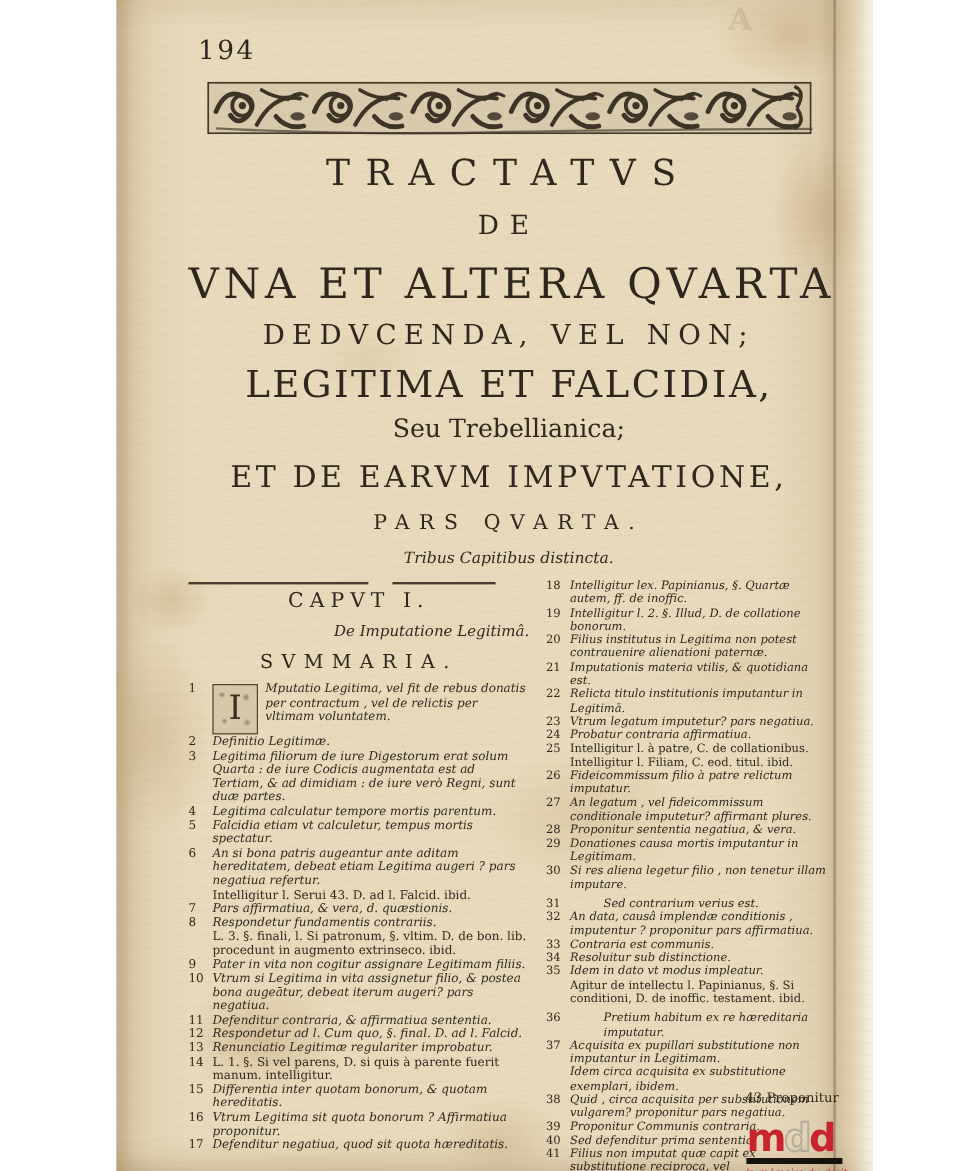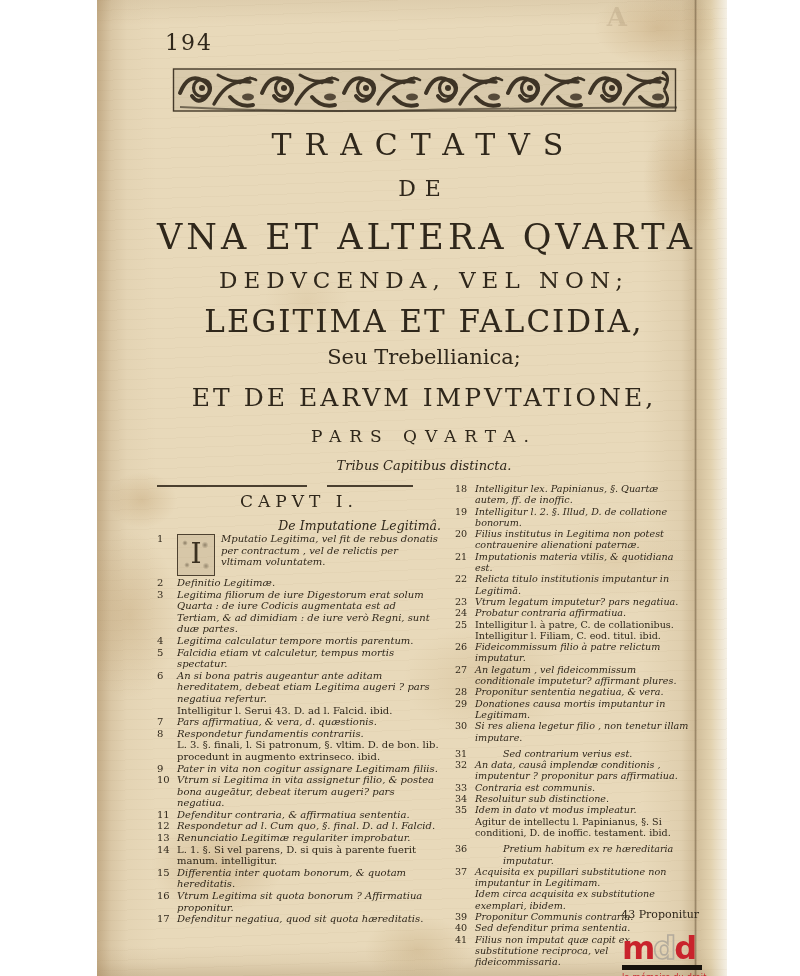--- a/index.html
+++ b/index.html
@@ -136,20 +136,21 @@
     </div>
 
     <div class="cols">
       <div class="colL">
         <div class="rulerow">
           <div class="rule1"></div>
           <div class="rule2"></div>
         </div>
         <div class="caput">CAPVT I.</div>
         <div class="capsub">De Imputatione Legitimâ.</div>
+        <div class="summaria">SVMMARIA.</div>
         <div id="left-entries">
             <div class="entry">
               <span class="num">1</span>
               <span class="txt"><span class="dropcap">I</span>Mputatio Legitima, vel fit de rebus donatis per contractum , vel de relictis per vltimam voluntatem.</span>
             </div>
             <div class="entry">
               <span class="num">2</span>
               <span class="txt">Definitio Legitimæ.</span>
             </div>
             <div class="entry">
@@ -308,20 +309,24 @@
               <span class="num">36</span>
               <span class="txt">Pretium habitum ex re hæreditaria imputatur.</span>
             </div>
             <div class="entry">
               <span class="num">37</span>
               <span class="txt">Acquisita ex pupillari substitutione non imputantur in Legitimam.</span>
             </div>
             <div class="entry">
               <span class="num"></span>
               <span class="txt">Idem circa acquisita ex substitutione exemplari, ibidem.</span>
+            </div>
+            <div class="entry">
+              <span class="num">38</span>
+              <span class="txt">Quid , circa acquisita per substitutionem vulgarem? proponitur pars negatiua.</span>
             </div>
             <div class="entry">
               <span class="num">39</span>
               <span class="txt">Proponitur Communis contraria.</span>
             </div>
             <div class="entry">
               <span class="num">40</span>
               <span class="txt">Sed defenditur prima sententia.</span>
             </div>
             <div class="entry">

